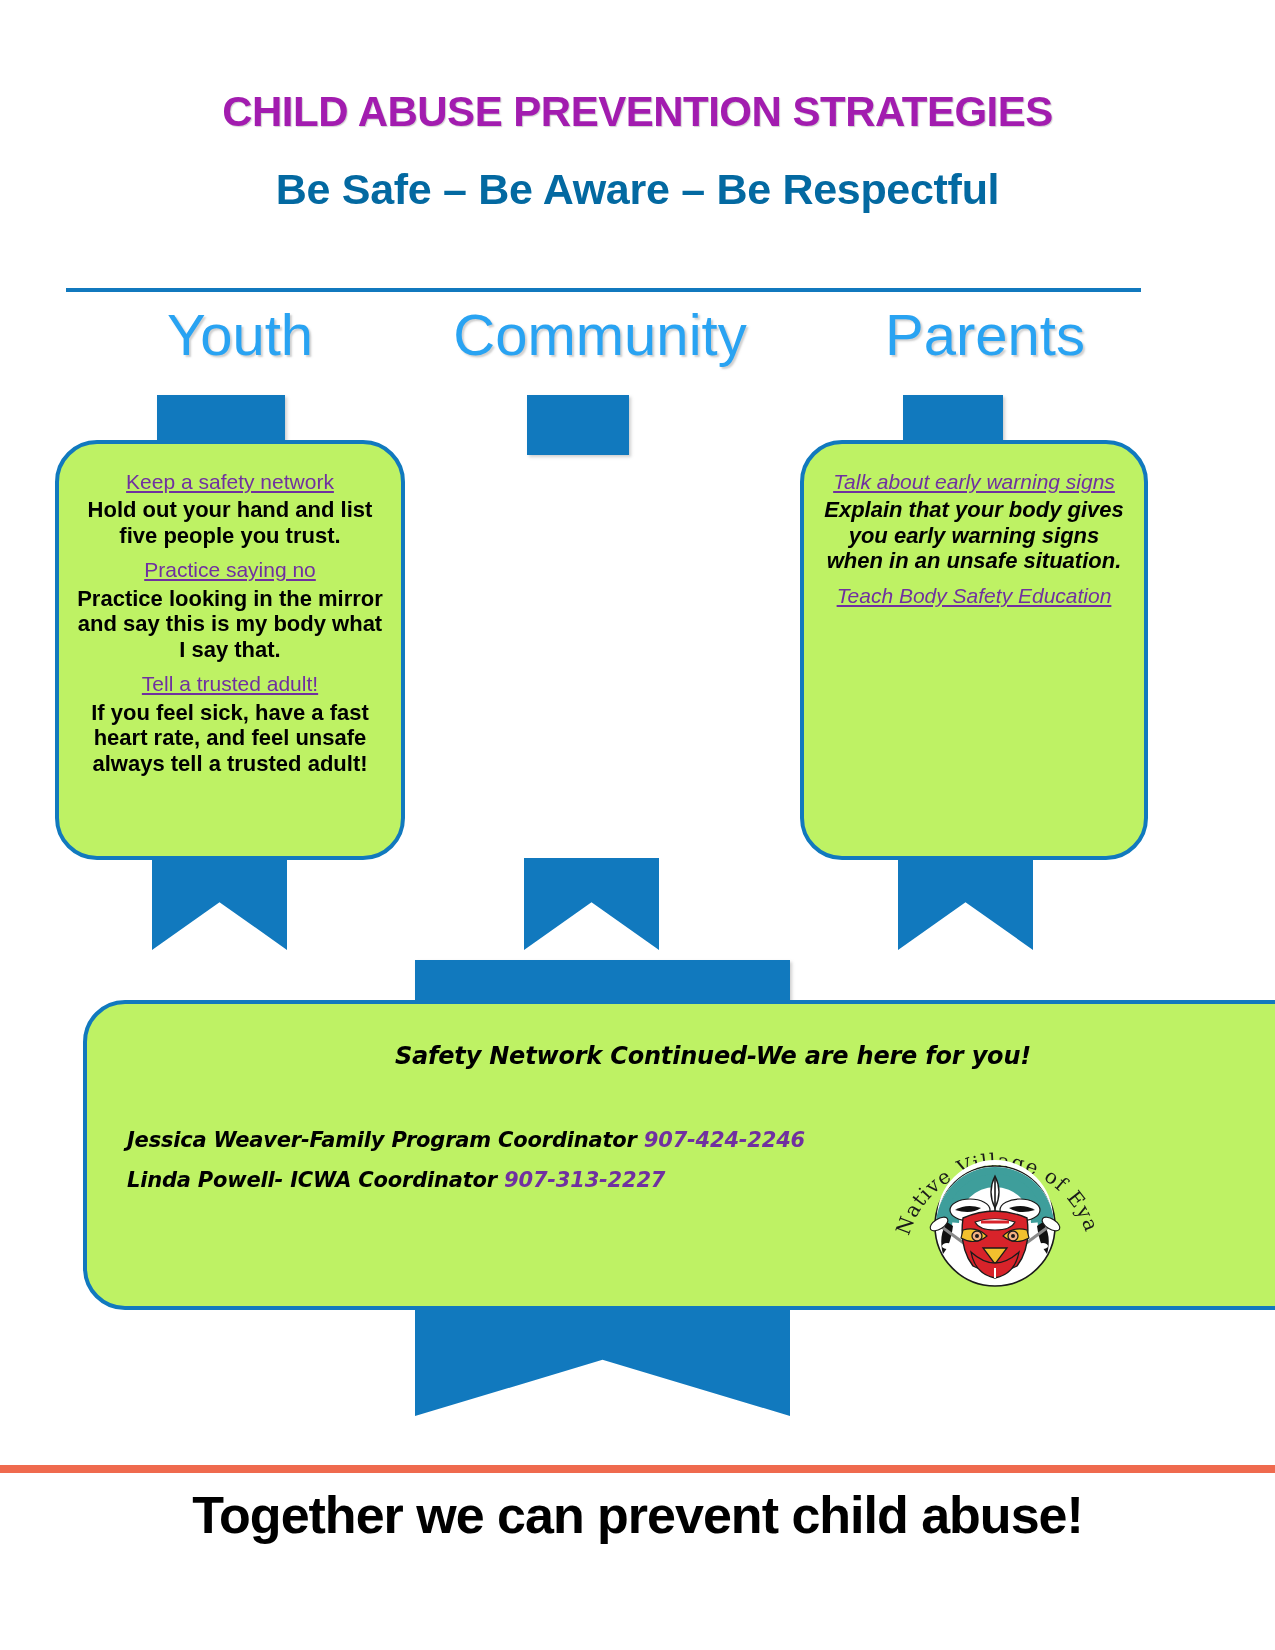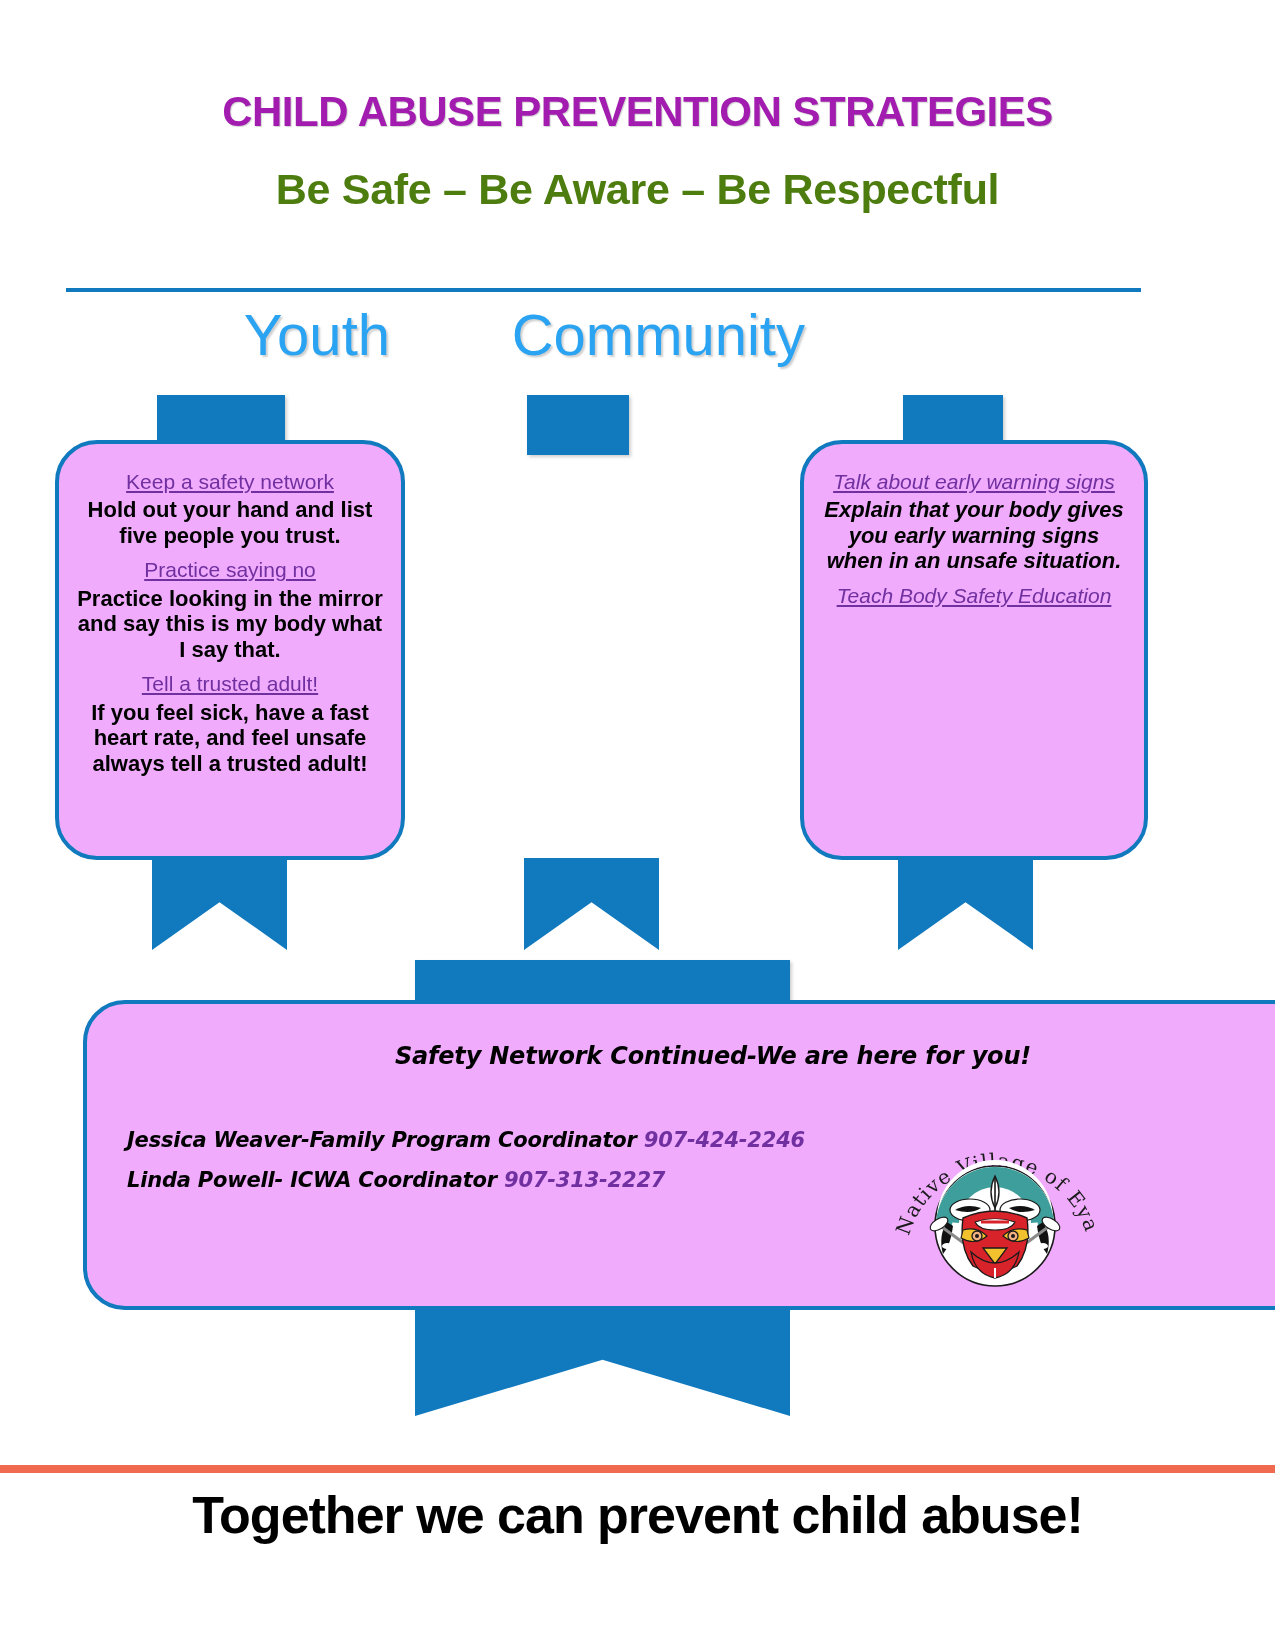--- a/index.html
+++ b/index.html
@@ -32,36 +32,36 @@
     font-family: "Liberation Sans", sans-serif;
     text-shadow: 1px 1px 1px rgba(170,170,170,0.55);
   }
   .sub-title {
     position: absolute;
     left: 0; top: 165px;
     width: 1275px;
     text-align: center;
     font-size: 43px;
     font-weight: bold;
-    color: #4d7c0f;
+    color: #0369a1;
     letter-spacing: -0.3px;
   }
 
   .rule-blue {
     position: absolute;
     left: 66px; top: 288px;
     width: 1075px; height: 4px;
     background: #1179BE;
   }
 
   
   .col-head {
     position: absolute;
     top: 305px;
-    text-align: right;
+    text-align: center;
     font-size: 58px;
     font-weight: normal;
     color: #29A3F2;
     font-family: "Liberation Sans", sans-serif;
     text-shadow: 2px 2px 2px rgba(160,160,160,0.5);
     line-height: 1.05;
   }
   .col-head.youth     { left: 90px;  width: 300px; }
   .col-head.community { left: 395px; width: 410px; }
   .col-head.parents   { left: 830px; width: 310px; }
@@ -73,21 +73,21 @@
     box-shadow: 2px 2px 3px rgba(150,150,150,0.45);
   }
   .tab.t-youth     { left: 157px; top: 395px; width: 128px; height: 60px; }
   .tab.t-community { left: 527px; top: 395px; width: 102px; height: 60px; }
   .tab.t-parents   { left: 903px; top: 395px; width: 100px; height: 60px; }
   .tab.t-bottom    { left: 415px; top: 960px; width: 375px; height: 50px; }
 
   
   .card {
     position: absolute;
-    background: #f0abfc;
+    background: #bef264;
     border: 4px solid #1179BE;
     border-radius: 42px;
     box-sizing: border-box;
   }
   .card.c-youth     { left: 55px;  top: 440px;  width: 350px; height: 420px; }
   .card.c-community { left: 428px; top: 440px;  width: 350px; height: 420px; }
   .card.c-parents   { left: 800px; top: 440px;  width: 348px; height: 420px; }
   .card.c-bottom    { left: 83px;  top: 1000px; width: 1260px; height: 310px; font-style: italic; }
 
   .card-inner {
@@ -197,20 +197,21 @@
 <body>
 
 <div id="poster">
 
   <div class="main-title">CHILD ABUSE PREVENTION STRATEGIES</div>
   <div class="sub-title">Be Safe – Be Aware – Be Respectful</div>
   <div class="rule-blue"></div>
 
   <div class="col-head youth">Youth</div>
   <div class="col-head community">Community</div>
+  <div class="col-head parents">Parents</div>
 
   <div class="tab t-youth"></div>
   <div class="tab t-community"></div>
   <div class="tab t-parents"></div>
 
   <div class="card c-youth">
     <div class="card-inner">
       <span class="heading-link">Keep a safety network</span>
       <span class="body-text">Hold out your hand and list five people you trust.</span>
       <span class="heading-link">Practice saying no</span>

